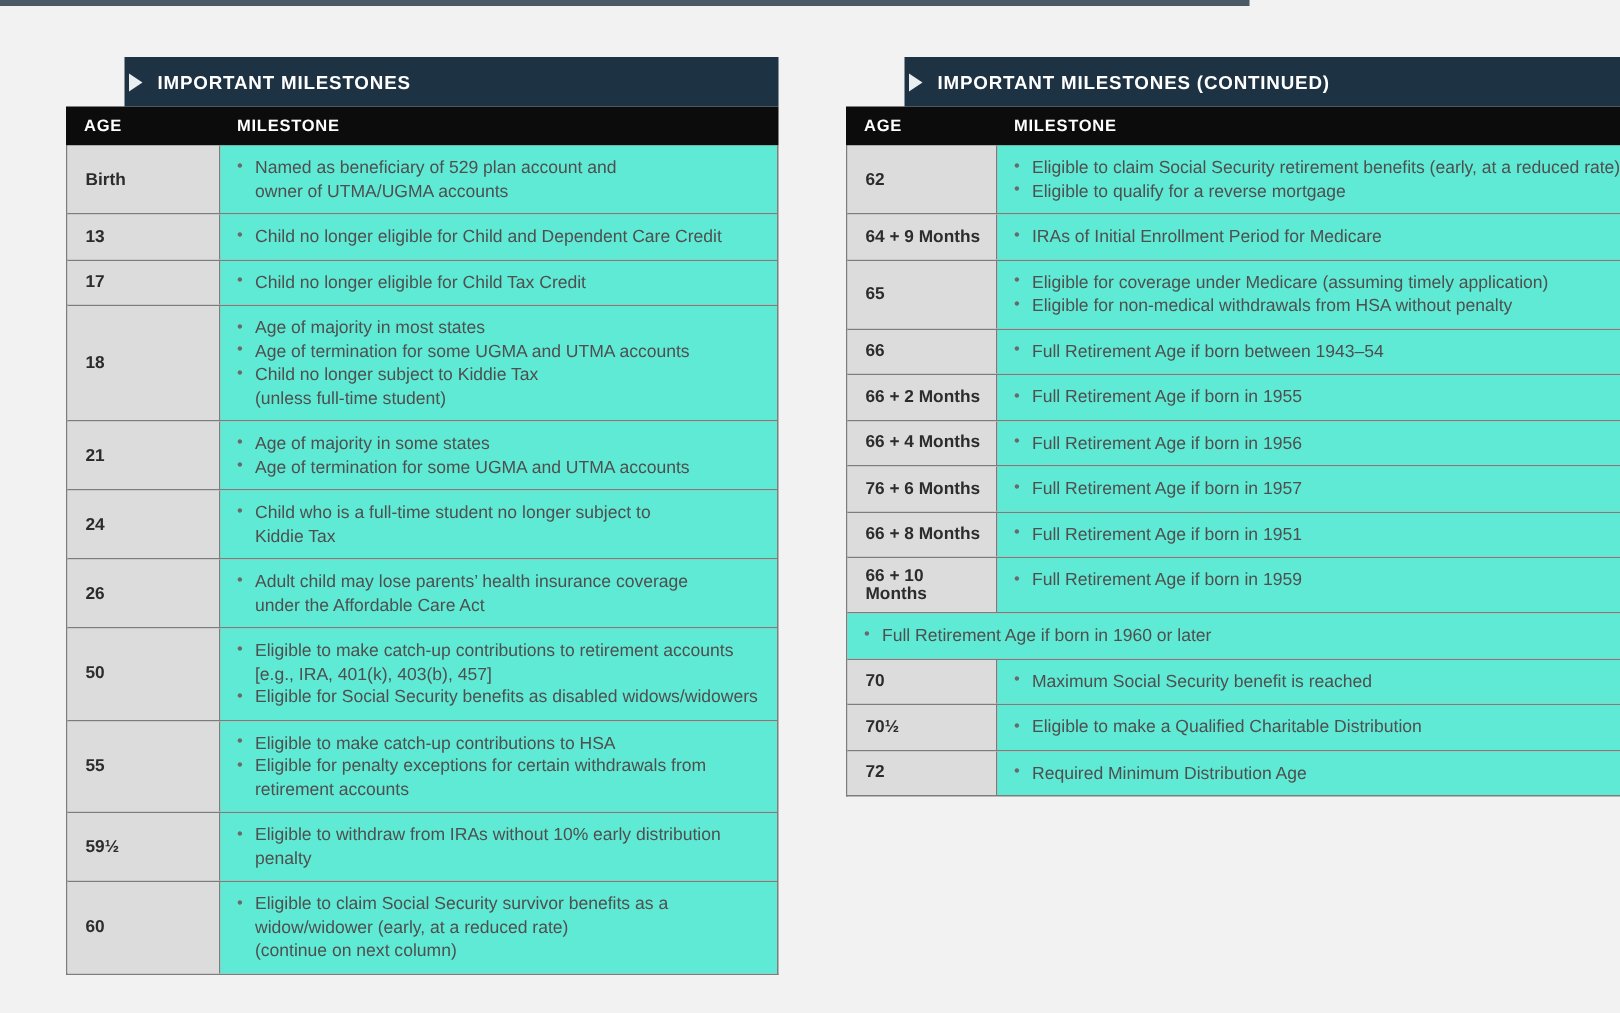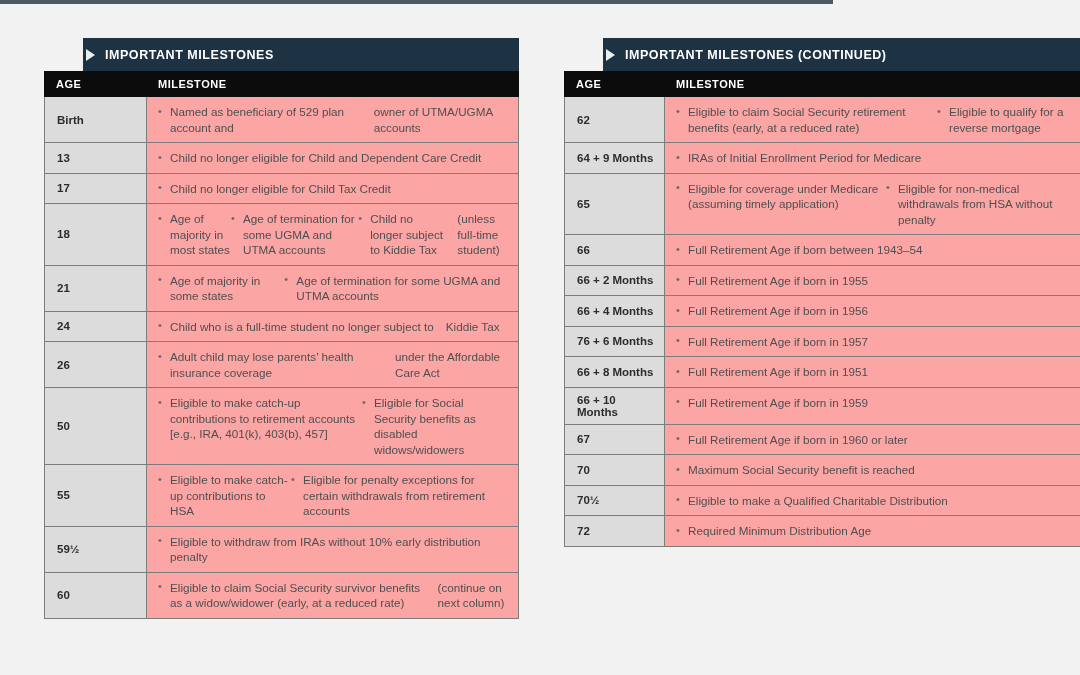--- a/index.html
+++ b/index.html
@@ -92,25 +92,25 @@
     color: #2c2c2c;
     font-size: 11.5px;
     font-weight: bold;
     display: flex;
     align-items: center;
     padding: 6px 8px 6px 12px;
     border-right: 1px solid #7d7d7d;
     flex: none;
   }
   .cell-ms {
-    background: #fca5a5;
+    background: #5eead4;
     flex: 1 1 auto;
     padding: 7px 10px 7px 11px;
     display: flex;
-    flex-direction: row;
+    flex-direction: column;
     justify-content: flex-start;
   }
 
   
   .left  .cell-age, .left  .ch-age { width: 102px; }
   
   .right .cell-age, .right .ch-age { width: 100px; }
 
   .bullet-line {
     position: relative;
@@ -286,21 +286,20 @@
             <div class="bullet-line">Full Retirement Age if born in 1951</div>
           </div>
         </div>
         <div class="row">
           <div class="cell-age">66 + 10 Months</div>
           <div class="cell-ms">
             <div class="bullet-line">Full Retirement Age if born in 1959</div>
           </div>
         </div>
         <div class="row">
-          <div class="cell-age">67</div>
           <div class="cell-ms">
             <div class="bullet-line">Full Retirement Age if born in 1960 or later</div>
           </div>
         </div>
         <div class="row">
           <div class="cell-age">70</div>
           <div class="cell-ms">
             <div class="bullet-line">Maximum Social Security benefit is reached</div>
           </div>
         </div>

